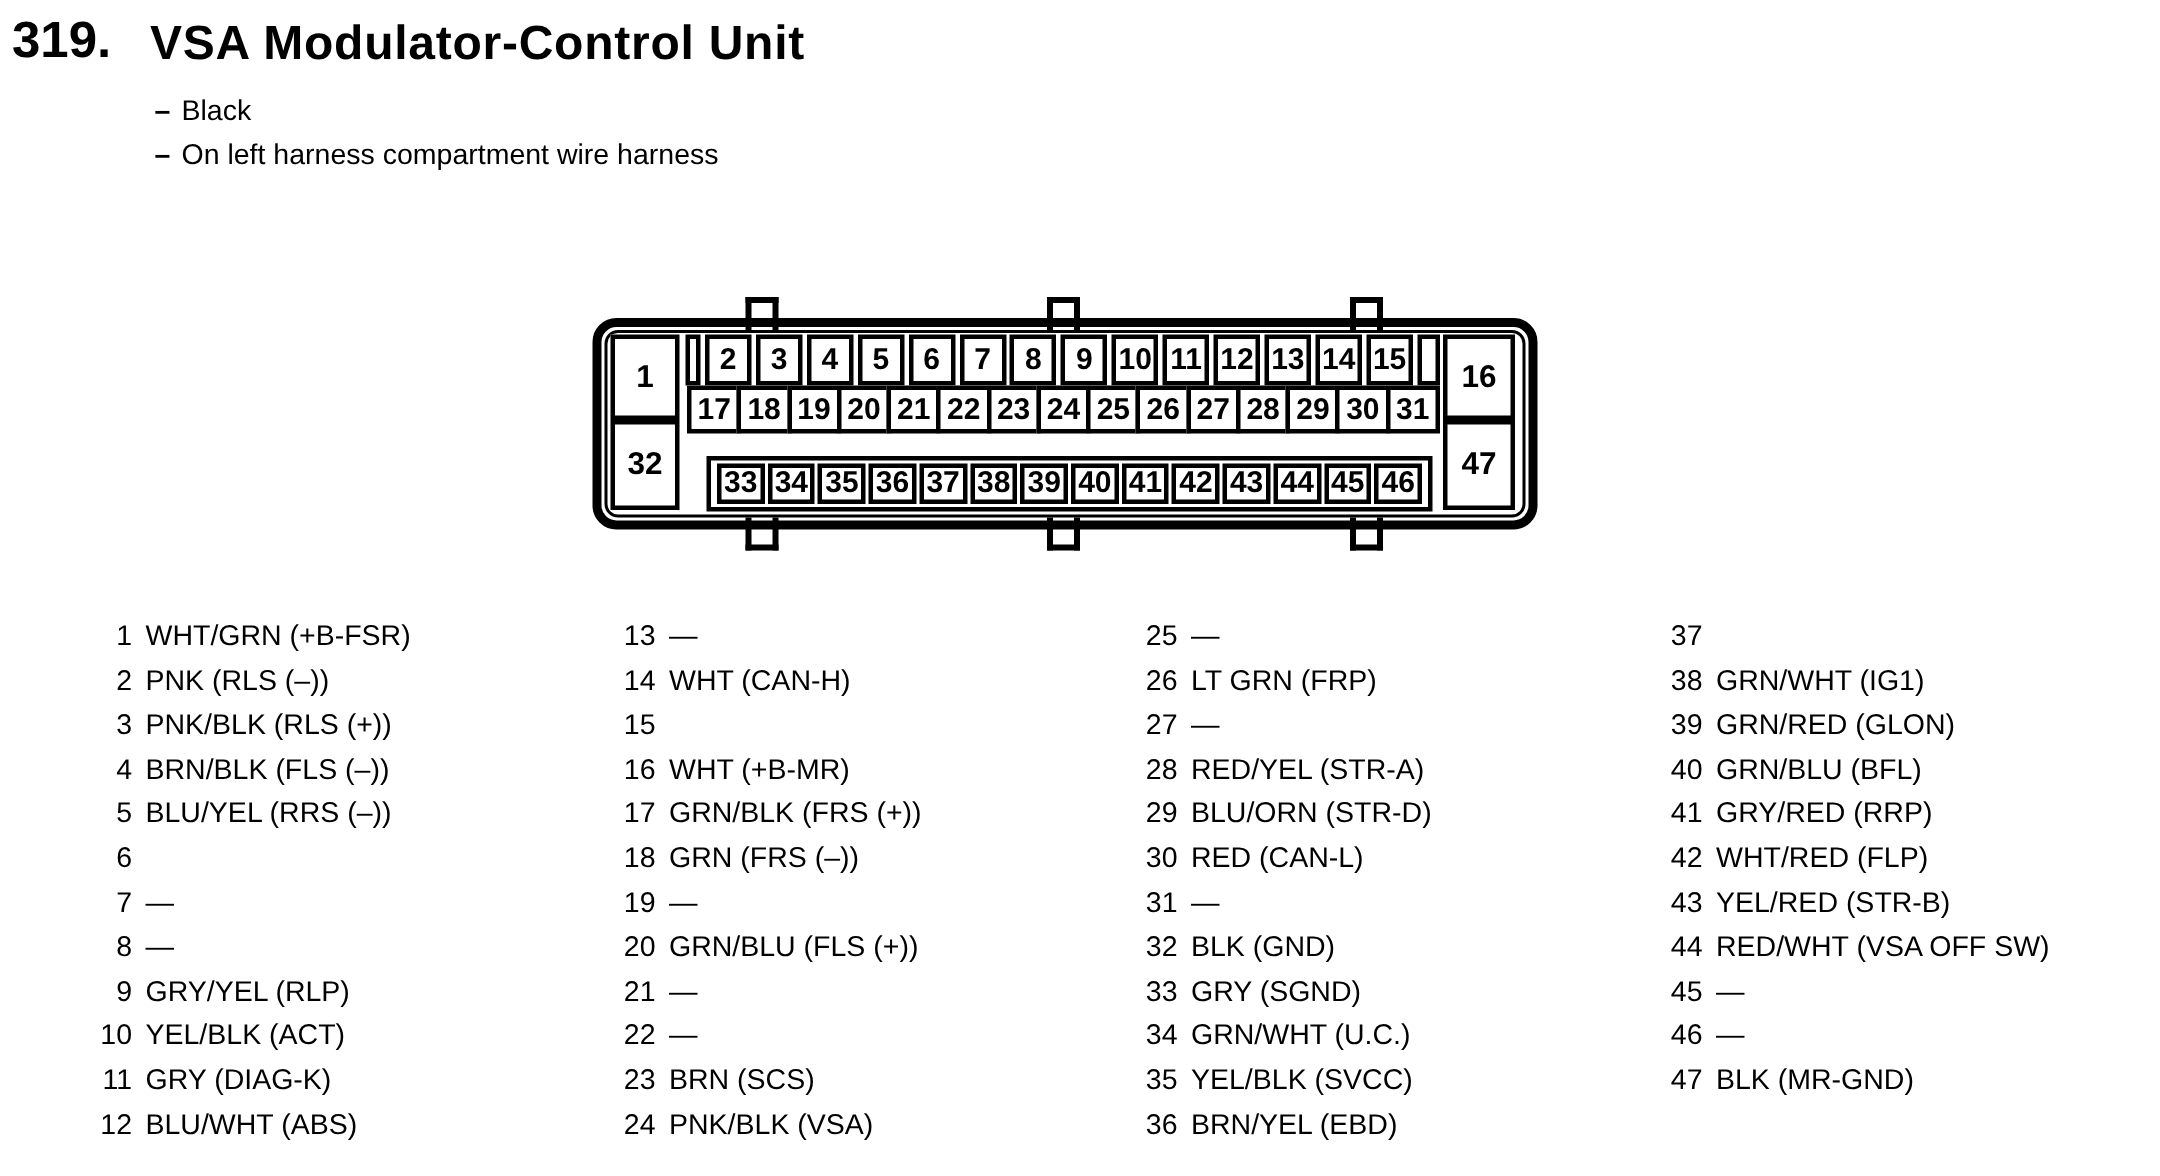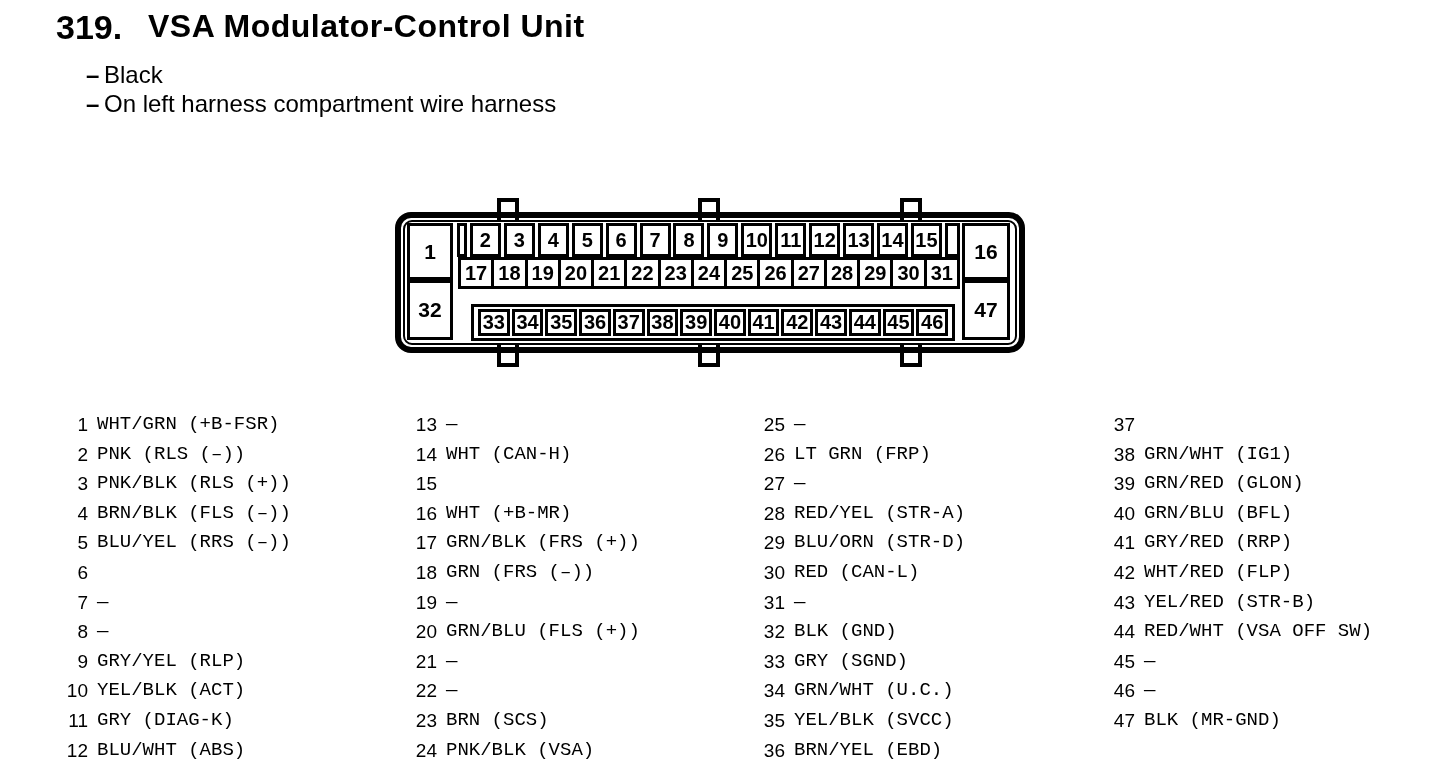--- a/index.html
+++ b/index.html
@@ -13,42 +13,41 @@
     overflow: hidden;
   }
   .page { position: absolute; inset: 0; background: #fff; }
 
   
   .header {
     position: absolute;
     left: 8px;
     top: 8px;
     display: flex;
-    align-items: flex-start;
-    margin-left: 48px;
+    align-items: flex-end;
   }
   .section-num {
     font-size: 34px;
     font-weight: bold;
     width: 92px;
   }
   .section-title {
     font-size: 32px;
     font-weight: bold;
     letter-spacing: 0.5px;
     margin: 0;
   }
   .notes {
     position: absolute;
-    left: 86px;
+    left: 103px;
     top: 60px;
     margin: 0;
     padding: 0;
     list-style: none;
-    font-size: 24px;
+    font-size: 19px;
     line-height: 29px;
   }
   .note-dash { display: inline-block; width: 18px; font-weight: bold; }
 
   
   .connector {
     position: absolute;
     left: 395px;
     top: 212px;
     width: 630px;
@@ -139,21 +138,21 @@
     font-size: 19px;
     line-height: 29.6px;
     white-space: nowrap;
   }
   .pin-col.c1 { left: 54px; }
   .pin-col.c2 { left: 403px; }
   .pin-col.c3 { left: 751px; }
   .pin-col.c4 { left: 1101px; }
   .pin-row { display: flex; }
   .pin-num { width: 34px; text-align: right; flex: 0 0 auto; }
-  .pin-label { margin-left: 9px; font-family: Liberation Mono, monospace; }
+  .pin-label { margin-left: 9px; }
 </style>
 </head>
 <body>
 
 <div class="page">
 
   <div class="header">
     <span class="section-num">319.</span>
     <h1 class="section-title">VSA Modulator-Control Unit</h1>
   </div>

